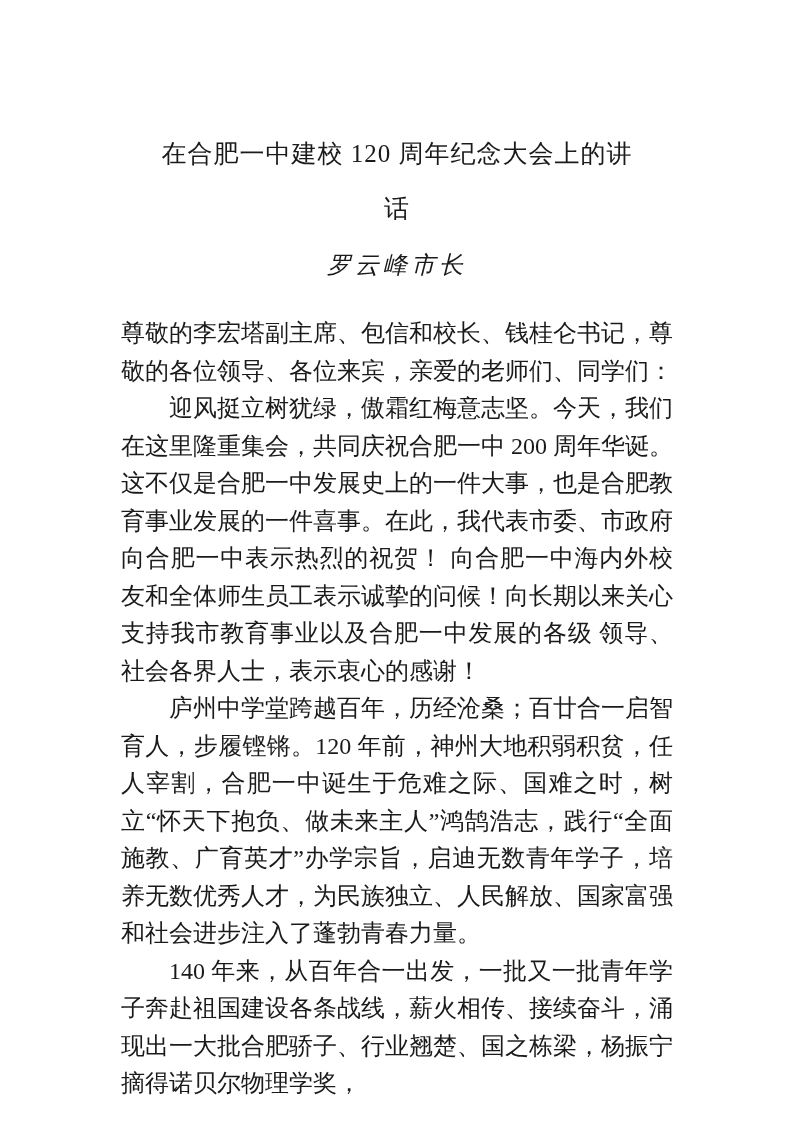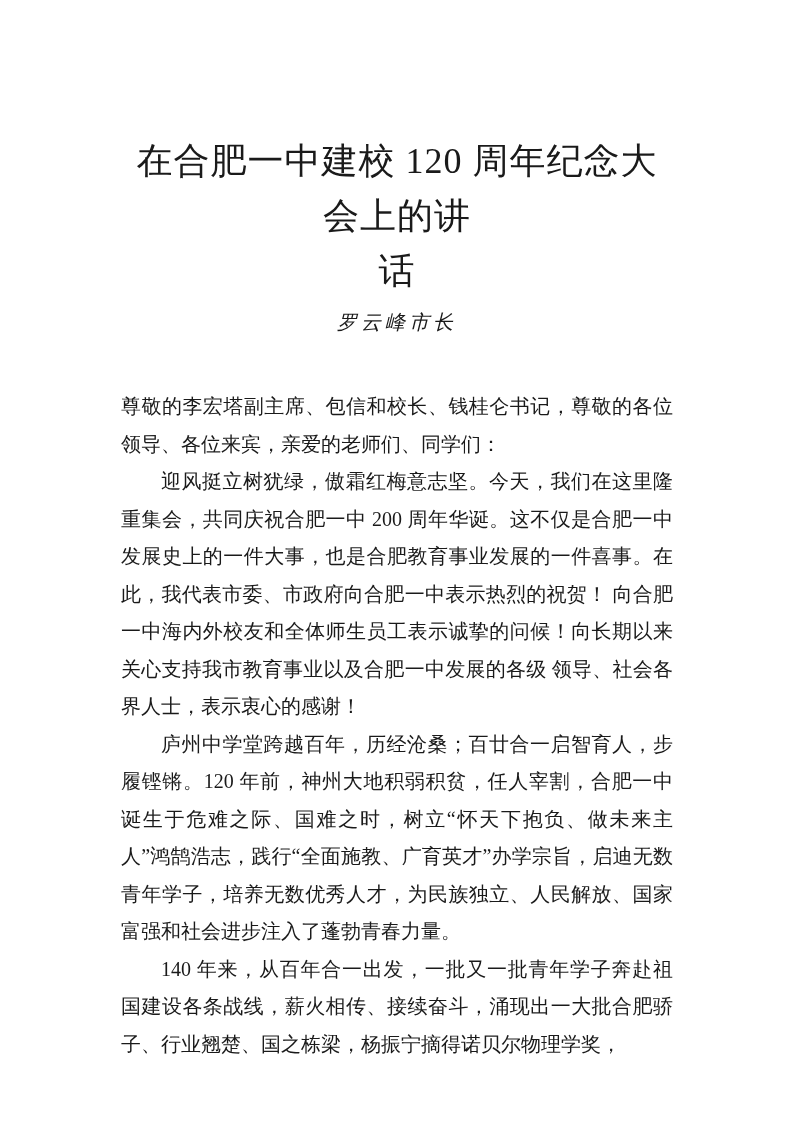--- a/index.html
+++ b/index.html
@@ -12,44 +12,44 @@
     width: 794px;
     height: 1122px;
     background: #ffffff;
     box-sizing: border-box;
     padding: 0 121px;
     overflow: hidden;
     color: #1a1a1a;
     font-family: "Liberation Serif", "DejaVu Serif", serif;
   }
   .doc-title {
-    margin: 8px;
+    margin: 0;
     padding-top: 126px;
-    font-size: 36px;
+    font-size: 25px;
     font-weight: normal;
     line-height: 55px;
     text-align: center;
     color: #1a1a1a;
     letter-spacing: 1px;
   }
   .doc-title .t-line {
     display: block;
   }
   .author-line {
-    margin-top: 0;
-    font-size: 20px;
+    margin-top: 14px;
+    font-size: 24px;
     line-height: 30px;
     text-align: center;
     font-style: italic;
     letter-spacing: 4px;
     color: #1a1a1a;
   }
   .doc-body {
-    margin-top: 51px;
-    font-size: 20px;
+    margin-top: 35px;
+    font-size: 24px;
     line-height: 37.5px;
     text-align: justify;
     text-justify: inter-ideograph;
     color: #1a1a1a;
   }
   .doc-body p {
     margin: 0;
     padding: 0;
   }
   .doc-body p.indent {

